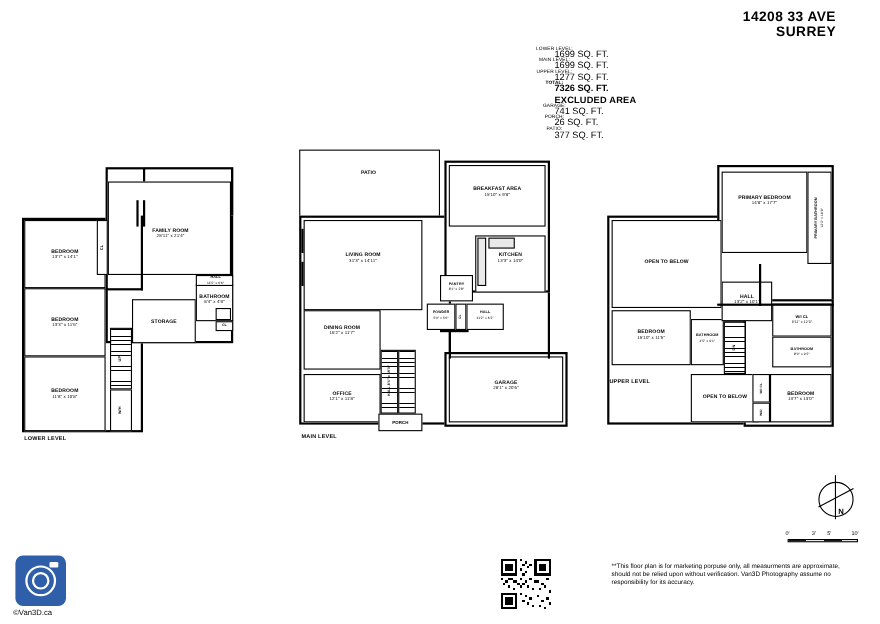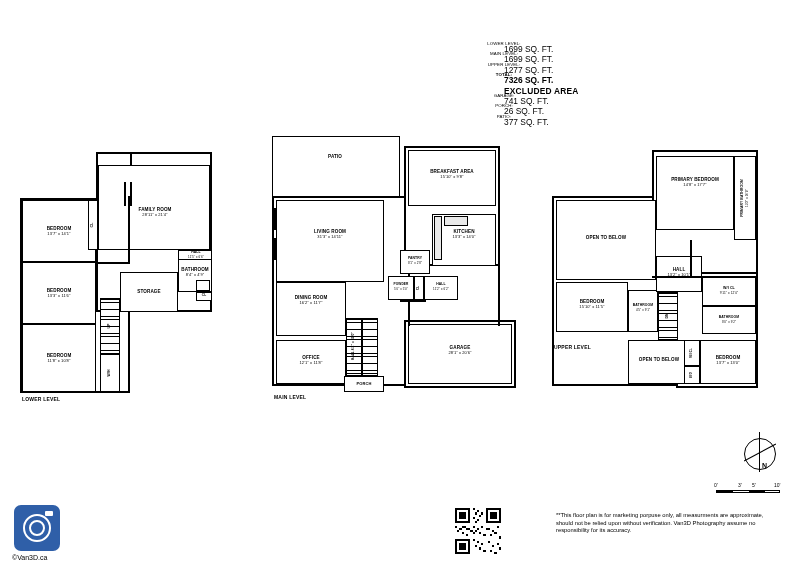--- a/index.html
+++ b/index.html
@@ -223,20 +223,24 @@
     top: 508px;
     width: 46px;
     height: 46px;
   }
 </style>
 </head>
 <body>
 
 <div class="sheet">
 
+  <div class="title-block">
+    <div class="title-line">14208 33 AVE</div>
+    <div class="title-line">SURREY</div>
+  </div>
 
   <div class="areas">
     <div class="arow">
       <span class="lbl">LOWER LEVEL:</span>
       <span class="val">1699 SQ. FT.</span>
     </div>
     <div class="arow">
       <span class="lbl">MAIN LEVEL:</span>
       <span class="val">1699 SQ. FT.</span>
     </div>

